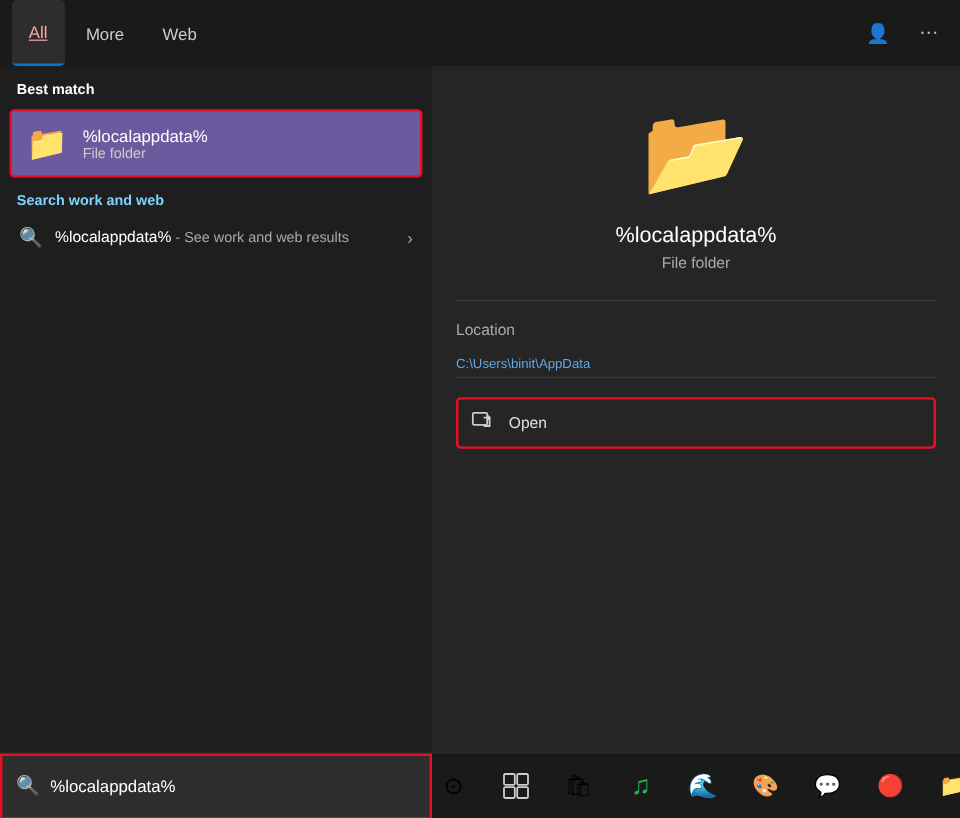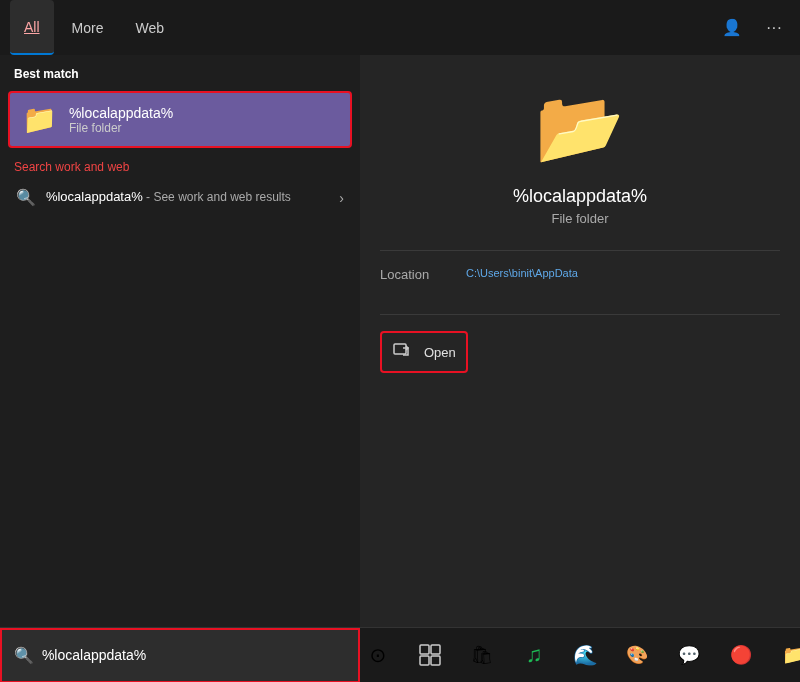--- a/index.html
+++ b/index.html
@@ -102,23 +102,23 @@
     .best-match-text .item-subtitle {
       color: #ccc;
       font-size: 12px;
     }
 
     
     .search-web-section {
       padding: 8px 14px 4px 14px;
     }
     .search-web-label {
-      color: #ef4444;
+      color: #7dd3fc;
       font-size: 12px;
-      font-weight: 400;
+      font-weight: 700;
       padding-bottom: 6px;
     }
     .search-web-item {
       display: flex;
       align-items: center;
       padding: 8px 2px;
       gap: 10px;
       cursor: pointer;
       color: #ccc;
       font-size: 13px;
@@ -171,38 +171,39 @@
       width: 100%;
       border: none;
       border-top: 1px solid #3a3a3a;
       margin-bottom: 16px;
     }
 
     .detail-meta {
       width: 100%;
       display: flex;
       align-items: flex-start;
-      margin-bottom: 32px;
+      margin-bottom: 4px;
       gap: 16px;
+      flex-direction: column;
     }
     .meta-label {
       color: #aaa;
       font-size: 13px;
       min-width: 70px;
     }
     .meta-value {
       color: #5fa8e8;
       font-size: 11px;
       text-decoration: none;
     }
 
     .action-list {
       width: 100%;
       display: flex;
-      flex-direction: row;
+      flex-direction: column;
       gap: 4px;
     }
 
     .action-item {
       display: flex;
       align-items: center;
       gap: 12px;
       padding: 8px 10px;
       border-radius: 4px;
       cursor: pointer;

